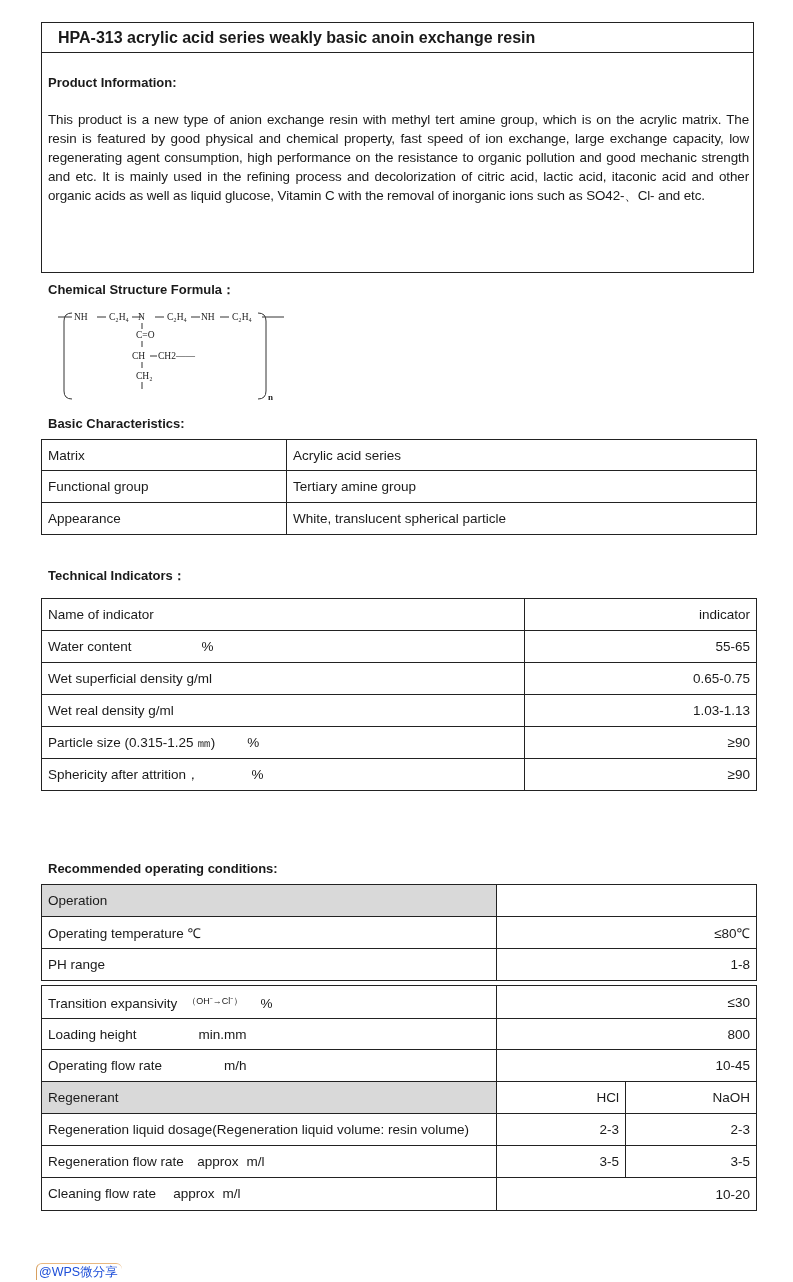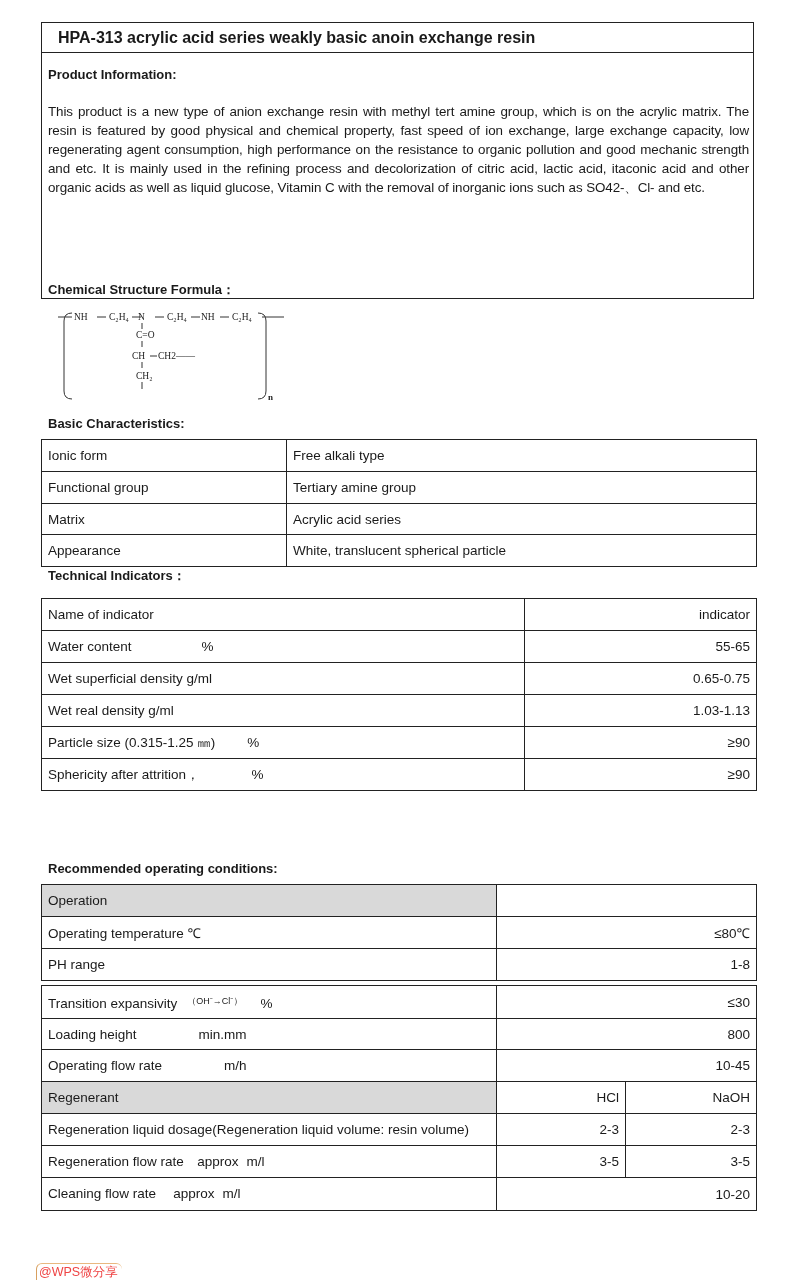--- a/index.html
+++ b/index.html
@@ -7,39 +7,39 @@
       width: 793px; height: 1282px; position: relative; overflow: hidden;
       font-family: "Liberation Sans", sans-serif; color: #1a1a1a; font-size: 14px;
     }
     .abs { position: absolute; }
     .box { border: 1px solid #222; box-sizing: border-box; }
     .title-box {
       left: 41px; top: 22px; width: 713px; height: 31px;
       font-weight: bold; font-size: 16px; line-height: 29px; padding-left: 16px;
     }
     .info-box {
-      left: 41px; top: 52px; width: 713px; height: 247px; padding: 4px 4px 0 6px;
+      left: 41px; top: 52px; width: 713px; height: 221px; padding: 12px 4px 0 6px;
     }
     .info-head { font-weight: bold; font-size: 13px; margin-top: 9px; line-height: 18px; }
     .info-body {
       font-size: 13.4px; line-height: 19px; text-align: justify; margin-top: 18px;
       letter-spacing: -0.1px;
     }
     .section-head { font-weight: bold; font-size: 13px; left: 48px; }
     table { border-collapse: collapse; position: absolute; table-layout: fixed; }
     td {
       border: 1px solid #222; font-size: 13.5px; padding: 0 6px; white-space: nowrap;
       overflow: hidden; box-sizing: border-box;
     }
     td.c { text-align: right; }
     td.shade { background: #d9d9d9; }
     .formula { left: 58px; top: 305px; width: 240px; height: 100px; }
     .sup { font-size: 9px; vertical-align: 4px; margin-left: 10px; }
     .watermark {
-      left: 36px; top: 1263px; font-size: 12.5px; color: #ef4444;
+      left: 36px; top: 1263px; font-size: 12.5px; color: #1d4ed8;
       border-left: 1px solid #d8a060; border-top: 1px solid #e9b880;
       border-radius: 6px 6px 0 0; padding: 1px 4px 0 2px; line-height: 15px;
     }
   </style>
 </head>
 <body>
 
 <div class="abs box title-box">HPA-313 acrylic acid series weakly basic anoin exchange resin</div>
 
 <div class="abs box info-box">
@@ -86,33 +86,29 @@
   </svg>
 </div>
 
 <div class="abs section-head" style="top:416px;">Basic Characteristics:</div>
 <table style="left:41px; top:439px; width:715px;">
   <colgroup>
       <col style="width:245px">
       <col style="width:470px">
     </colgroup>
   <tbody>
-      <tr style="height:32px">
-    <td>Ionic form</td>
-    <td>Free alkali type</td>
-  </tr>
-  <tr style="height:32px">
-    <td>Functional group</td>
-    <td>Tertiary amine group</td>
-  </tr>
   <tr style="height:31px">
     <td>Matrix</td>
     <td>Acrylic acid series</td>
   </tr>
   <tr style="height:32px">
+    <td>Functional group</td>
+    <td>Tertiary amine group</td>
+  </tr>
+  <tr style="height:32px">
     <td>Appearance</td>
     <td>White, translucent spherical particle</td>
   </tr>
 </tbody>
   </table>
 
 <div class="abs section-head" style="top:567px;">Technical Indicators：</div>
 <table style="left:41px; top:598px; width:715px;">
   <colgroup>
       <col style="width:483px">

